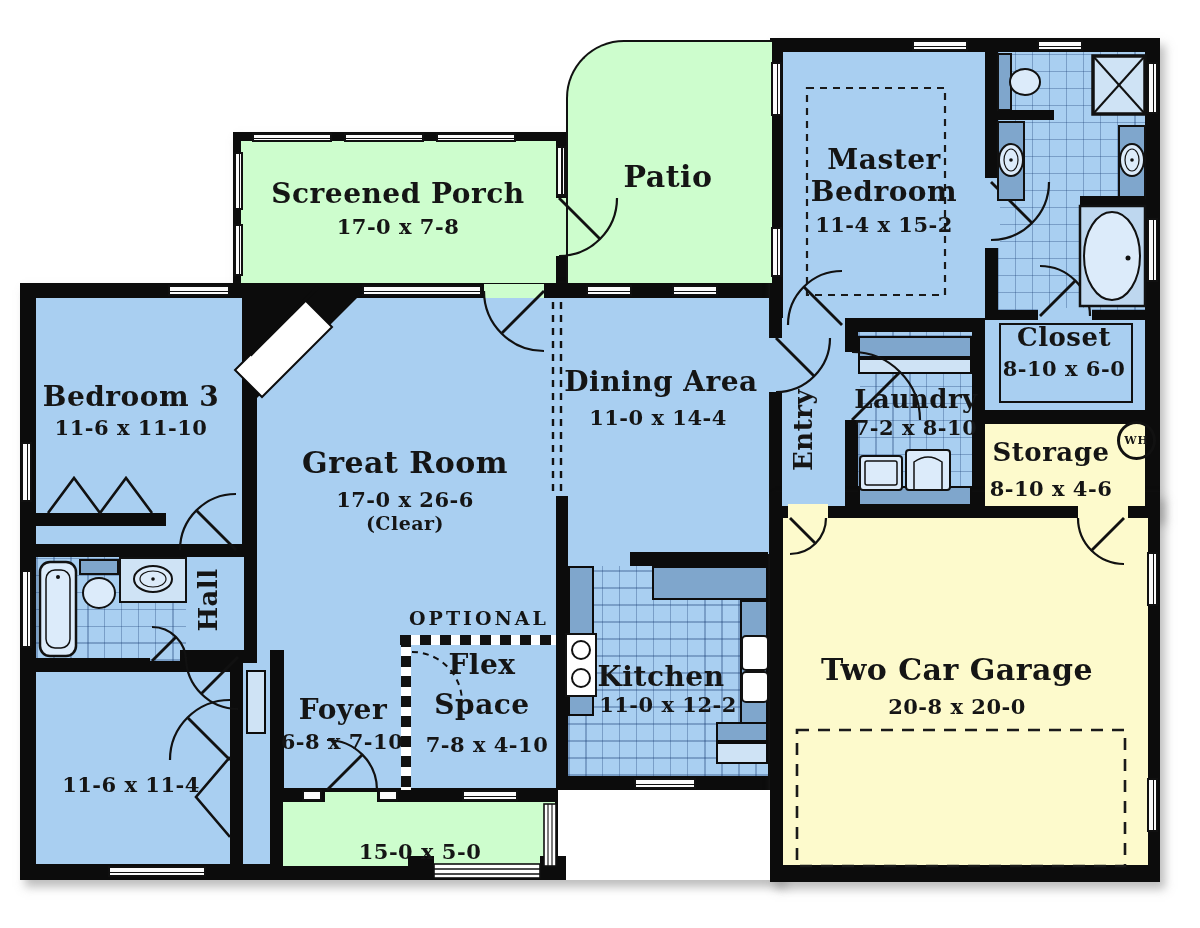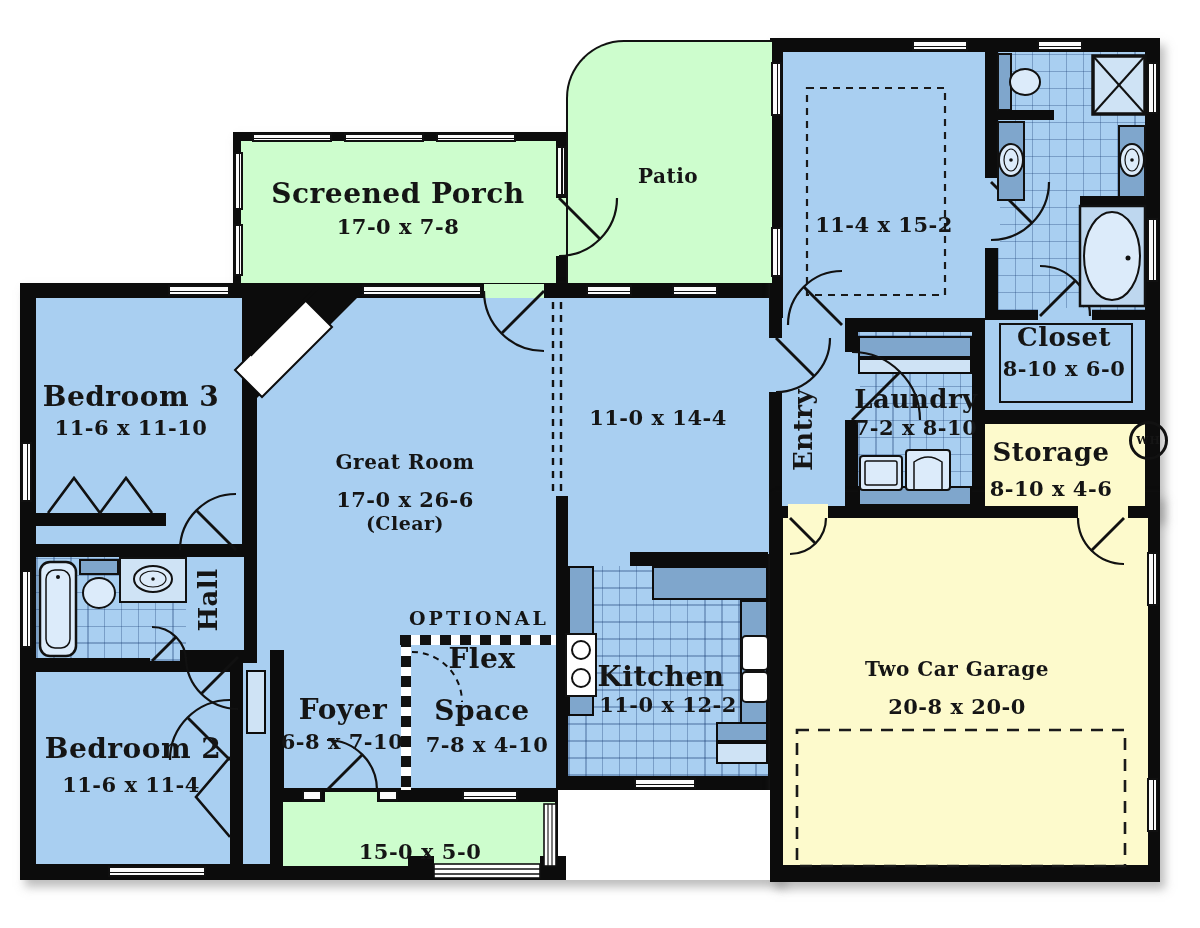--- a/index.html
+++ b/index.html
@@ -15,21 +15,21 @@
   .counter{background:#7fa6cc;border:2px solid #0c0c0c;z-index:26;}
   .shelf{background:#cfe3f5;border:2px solid #0c0c0c;z-index:26;}
   .tile{background-image:
       repeating-linear-gradient(0deg, rgba(25,60,115,.33) 0 1.5px, transparent 1.5px 17px),
       repeating-linear-gradient(90deg, rgba(25,60,115,.33) 0 1.5px, transparent 1.5px 17px);}
   .win{position:absolute;background:#fbfbfb;border:2px solid #101010;box-sizing:border-box;z-index:40;}
   .win-h:after{content:"";position:absolute;left:0;right:0;top:50%;height:1.5px;background:#101010;}
   .win-v:after{content:"";position:absolute;top:0;bottom:0;left:50%;width:1.5px;background:#101010;}
   .lbl{position:absolute;z-index:50;text-align:center;font-weight:bold;white-space:nowrap;
        transform:translate(-50%,-50%);letter-spacing:.5px;}
-  .name-xl{font-size:20px;}
+  .name-xl{font-size:30px;}
   .name-lg{font-size:28px;}
   .name-md{font-size:26px;}
   .dims{font-size:21px;}
   .note{font-size:19px;}
   .vert{transform:translate(-50%,-50%) rotate(-90deg);}
   .wrap{white-space:normal;line-height:32px;}
   svg.overlay{position:absolute;left:0;top:0;z-index:45;pointer-events:none;}
   #wh-badge{position:absolute;z-index:50;width:33px;height:33px;border:3px solid #111;border-radius:50%;
        font-size:11px;font-weight:bold;display:flex;align-items:center;justify-content:center;letter-spacing:1px;}
   .col{background:#0c0c0c;z-index:42;}
@@ -233,56 +233,57 @@
     <rect x="544" y="804" width="12" height="62" fill="#ffffff" stroke="#111" stroke-width="1.6"></rect>
     <line x1="548" y1="804" x2="548" y2="866" stroke="#111" stroke-width="1.1"></line>
     <line x1="552" y1="804" x2="552" y2="866" stroke="#111" stroke-width="1.1"></line>
   </svg>
 
   <div class="lbl name-lg" style="left:398px;top:193px;">Screened Porch</div>
   <div class="lbl dims" style="left:398px;top:226px;">17-0 x 7-8</div>
 
   <div class="lbl name-xl" style="left:668px;top:176px;">Patio</div>
 
+  <div class="lbl name-lg wrap" style="left:884px;top:176px;width:180px;">Master Bedroom</div>
   <div class="lbl dims" style="left:884px;top:224px;">11-4 x 15-2</div>
 
   <div class="lbl name-md" style="left:1064px;top:337px;">Closet</div>
   <div class="lbl dims" style="left:1064px;top:368px;">8-10 x 6-0</div>
 
   <div class="lbl name-md" style="left:1051px;top:452px;">Storage</div>
   <div class="lbl dims" style="left:1051px;top:480px;margin-top:8px;">8-10 x 4-6</div>
-  <div id="wh-badge" style="left:1117px;top:421px;margin-left:12px;">WH</div>
+  <div id="wh-badge" style="left:1117px;top:421px;">WH</div>
 
   <div class="lbl name-md" style="left:916px;top:399px;">Laundry</div>
   <div class="lbl dims" style="left:916px;top:427px;">7-2 x 8-10</div>
 
   <div class="lbl name-md vert" style="left:803px;top:430px;">Entry</div>
 
+  <div class="lbl name-lg" style="left:661px;top:381px;">Dining Area</div>
   <div class="lbl dims" style="left:658px;top:417px;">11-0 x 14-4</div>
 
   <div class="lbl name-lg" style="left:661px;top:676px;text-align:center;">Kitchen</div>
   <div class="lbl dims" style="left:664px;top:704px;padding-left:8px;">11-0 x 12-2</div>
 
   <div class="lbl name-xl" style="left:405px;top:462px;">Great Room</div>
   <div class="lbl dims" style="left:405px;top:499px;">17-0 x 26-6</div>
   <div class="lbl note" style="left:405px;top:523px;">(Clear)</div>
 
   <div class="lbl name-lg" style="left:131px;top:396px;">Bedroom 3</div>
   <div class="lbl dims" style="left:131px;top:427px;">11-6 x 11-10</div>
 
   <div class="lbl name-md vert" style="left:208px;top:600px;">Hall</div>
 
-  <div class="lbl name-lg" style="left:133px;top:748px;">Bedroom 2</div>
   <div class="lbl dims" style="left:131px;top:784px;">11-6 x 11-4</div>
 
   <div class="lbl name-lg" style="left:343px;top:709px;">Foyer</div>
   <div class="lbl dims" style="left:342px;top:741px;">6-8 x 7-10</div>
 
   <div class="lbl note" style="left:479px;top:618px;letter-spacing:3px;">OPTIONAL</div>
-  <div class="lbl name-lg wrap" style="left:482px;top:685px;width:120px;line-height:52px;">Flex Space</div>
+  <div class="lbl name-lg wrap" style="left:482px;top:685px;width:120px;line-height:40px;">Flex Space</div>
   <div class="lbl dims" style="left:487px;top:744px;">7-8 x 4-10</div>
 
   <div class="lbl dims" style="left:420px;top:851px;">15-0 x 5-0</div>
 
   <div class="lbl name-xl" style="left:957px;top:669px;">Two Car Garage</div>
   <div class="lbl dims" style="left:957px;top:706px;">20-8 x 20-0</div>
 
 </div>
 
 </body></html>

